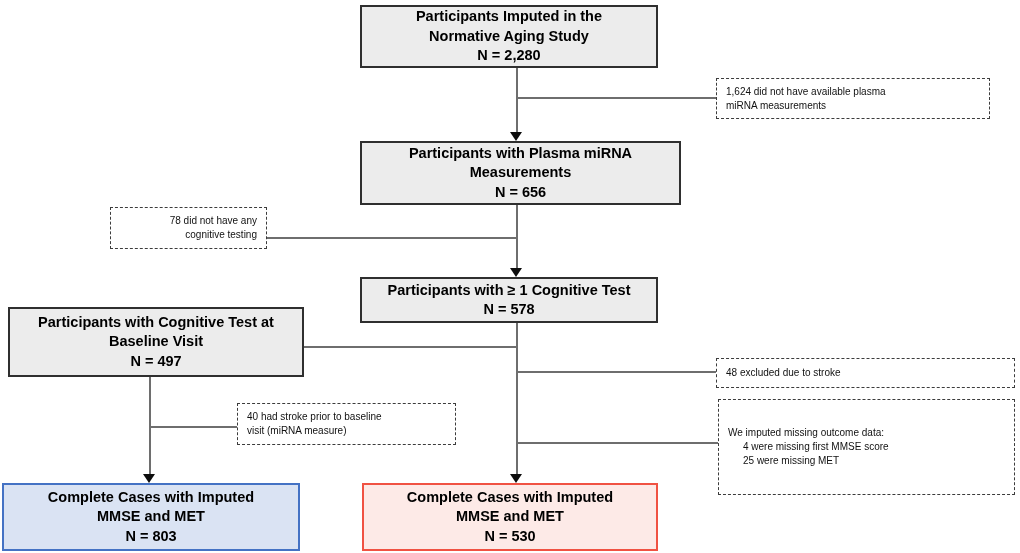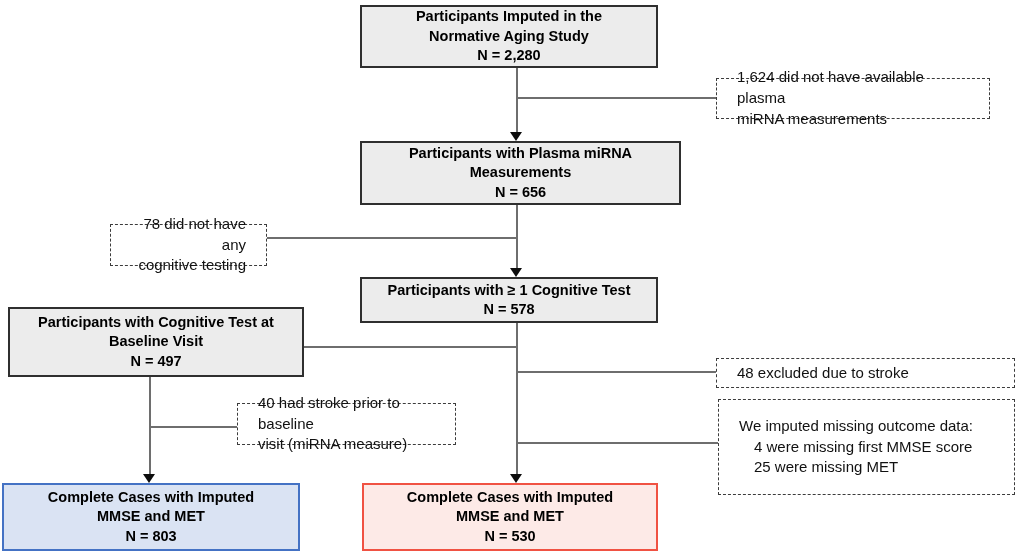--- a/index.html
+++ b/index.html
@@ -33,25 +33,25 @@
     font-size:14.5px;
     line-height:1.34;
     color:#000;
   }
   .node.blue { background:var(--blue-fill); border-color:var(--blue-border); }
   .node.red  { background:var(--red-fill);  border-color:var(--red-border); }
   .excl {
     position:absolute;
     background:#ffffff;
     border:1.5px dashed var(--dash-border);
-    font-size:15px;
+    font-size:10px;
     line-height:1.38;
     color:#111;
     display:flex; flex-direction:column; justify-content:center;
-    padding:4px 20px;
+    padding:4px 9px;
   }
   .excl.right-align { text-align:right; }
   .excl .indent { padding-left:15px; }
   .excl .gap { margin-top:17px; }
   .hline { position:absolute; height:1.5px; background:var(--line); }
   .vline { position:absolute; width:1.5px; background:var(--line); }
   .arrow-down {
     position:absolute; width:0; height:0;
     border-left:6.5px solid transparent;
     border-right:6.5px solid transparent;
@@ -112,21 +112,21 @@
     <div>Complete Cases with Imputed</div>
     <div>MMSE and MET</div>
     <div>N = 530</div>
   </div>
 
   <div class="excl" style="left:716px; top:78px; width:274px; height:41px;">
     <div>1,624 did not have available plasma</div>
     <div>miRNA measurements</div>
   </div>
 
-  <div class="excl right-align" style="left:110px; top:224px; width:157px; height:42px;">
+  <div class="excl right-align" style="left:110px; top:207px; width:157px; height:42px;">
     <div>78 did not have any</div>
     <div>cognitive testing</div>
   </div>
 
   <div class="excl" style="left:716px; top:358px; width:299px; height:30px;">
     <div>48 excluded due to stroke</div>
   </div>
 
   <div class="excl" style="left:237px; top:403px; width:219px; height:42px;">
     <div>40 had stroke prior to baseline</div>

